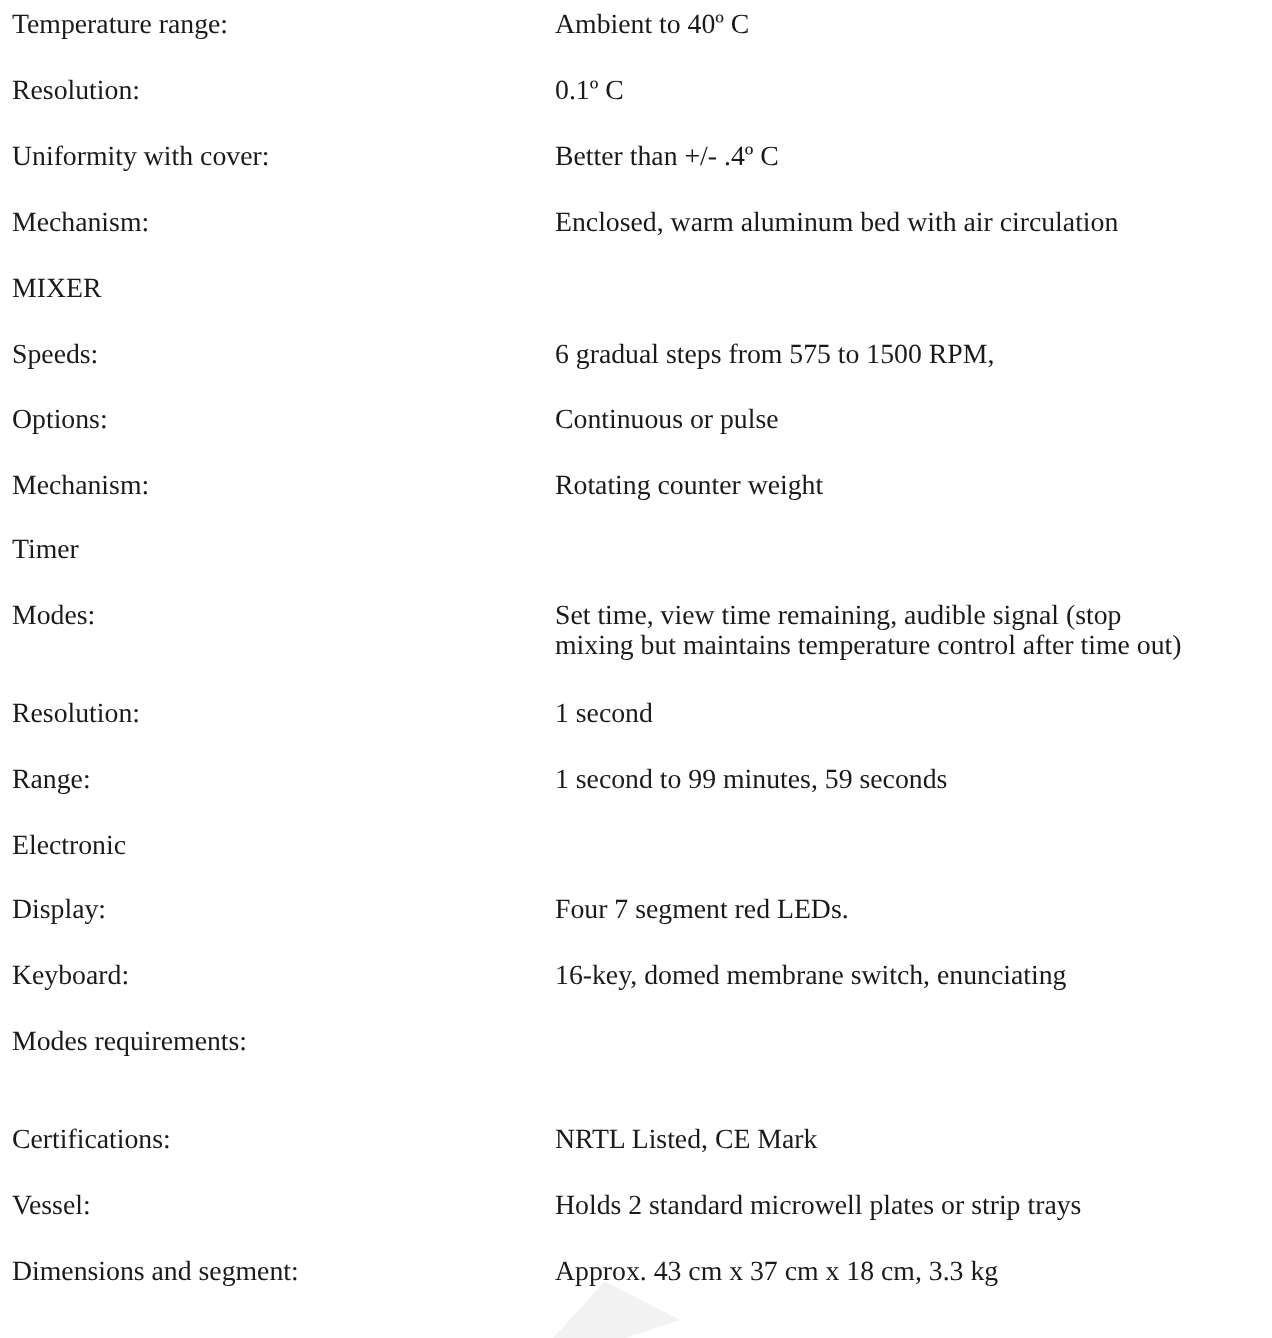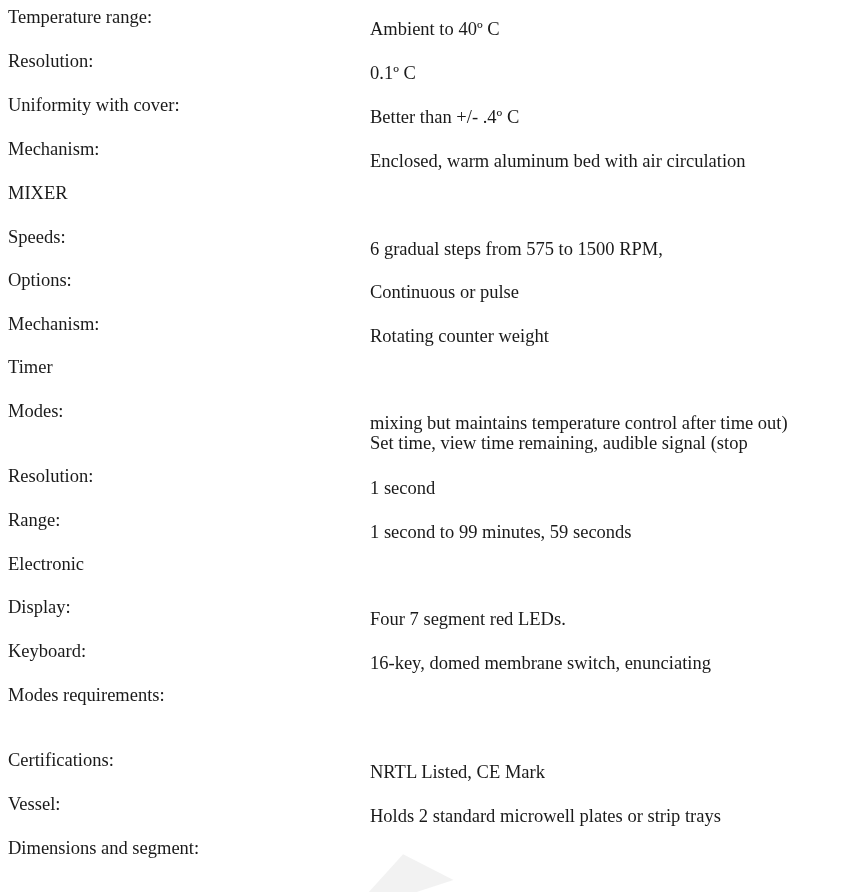--- a/index.html
+++ b/index.html
@@ -30,21 +30,21 @@
     .label {
       position: absolute;
       left: 8px;
       top: 0;
       white-space: nowrap;
       line-height: 20px;
     }
     .value {
       position: absolute;
       left: 370px;
-      top: 12px;
+      top: 0;
       width: 470px;
       line-height: 20px;
     }
     .value .line {
       display: block;
       white-space: nowrap;
     }
     .watermark {
       position: absolute;
       left: 340px;
@@ -106,22 +106,22 @@
       <div class="value">
         <span class="line">Rotating counter weight</span>
       </div>
     </div>
     <div class="row" style="top: 357px;">
       <div class="label">Timer</div>
     </div>
     <div class="row" style="top: 401px;">
       <div class="label">Modes:</div>
       <div class="value">
+        <span class="line">Set time, view time remaining, audible signal (stop</span>
         <span class="line">mixing but maintains temperature control after time out)</span>
-        <span class="line">Set time, view time remaining, audible signal (stop</span>
       </div>
     </div>
     <div class="row" style="top: 466px;">
       <div class="label">Resolution:</div>
       <div class="value">
         <span class="line">1 second</span>
       </div>
     </div>
     <div class="row" style="top: 510px;">
       <div class="label">Range:</div>
@@ -157,16 +157,17 @@
     </div>
     <div class="row" style="top: 794px;">
       <div class="label">Vessel:</div>
       <div class="value">
         <span class="line">Holds 2 standard microwell plates or strip trays</span>
       </div>
     </div>
     <div class="row" style="top: 838px;">
       <div class="label">Dimensions and segment:</div>
       <div class="value">
+        <span class="line">Approx. 43 cm x 37 cm x 18 cm, 3.3 kg</span>
       </div>
     </div>
   </div>
 <div class="watermark"></div>
 
 </body></html>

